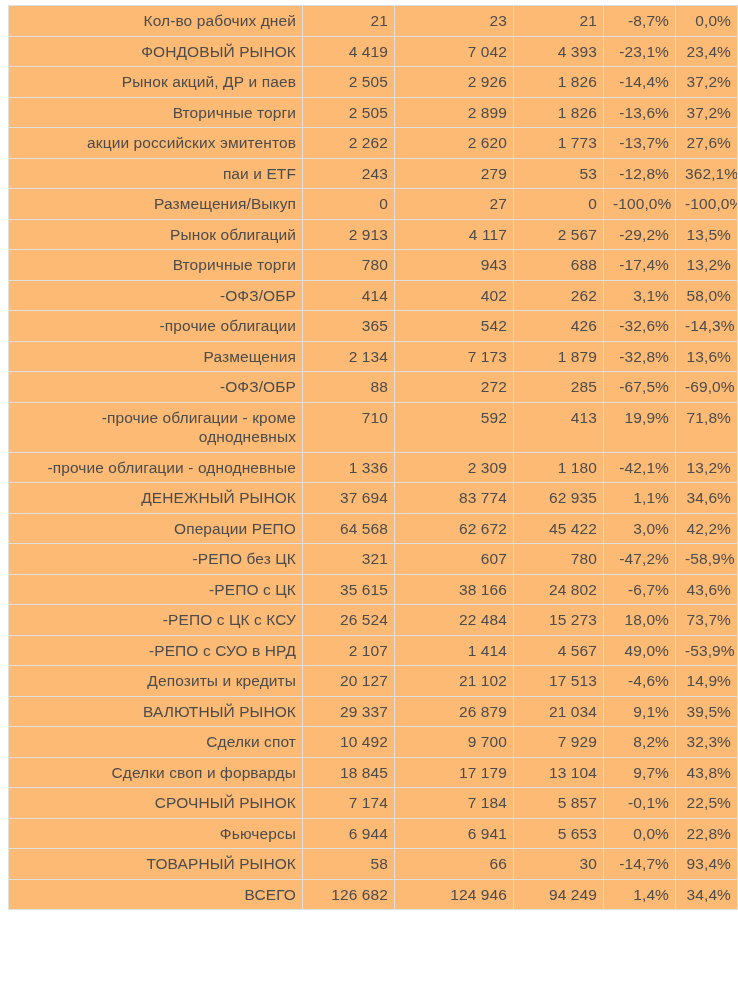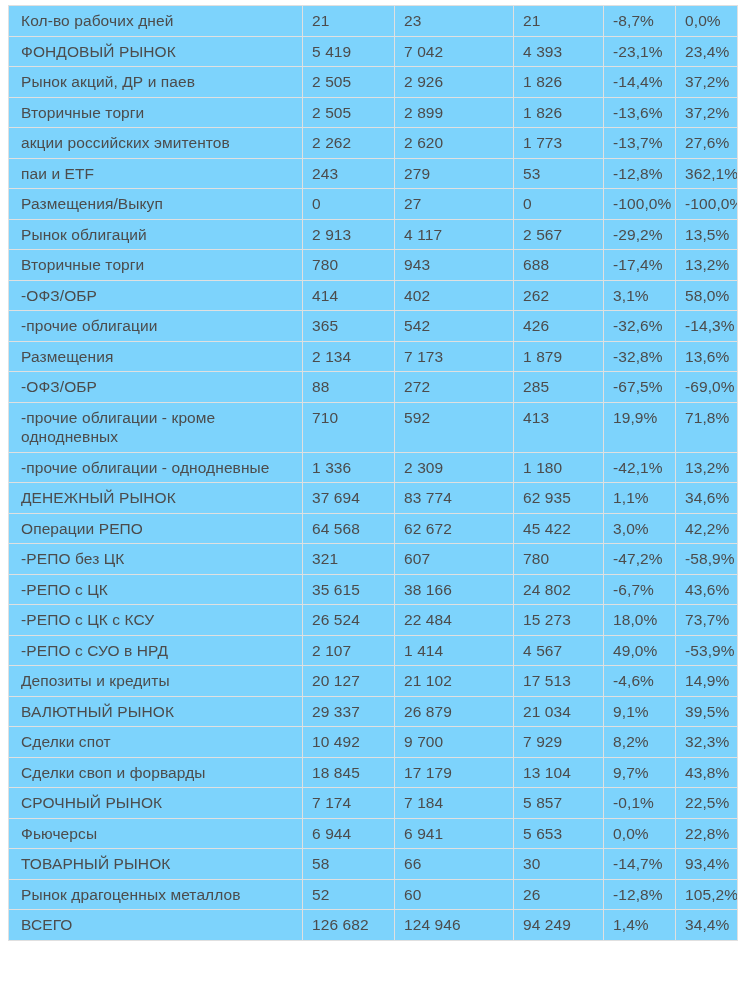--- a/index.html
+++ b/index.html
@@ -9,21 +9,22 @@
     width: 738px;
     height: 1000px;
     overflow: hidden;
     font-family: "Liberation Sans", "DejaVu Sans", sans-serif;
   }
   table.volumes {
     border-collapse: collapse;
     table-layout: fixed;
     width: 729px;
     margin: 5px 0 0 8px;
-    background: #7dd3fc;
+    background: #fdba74;
+    text-align: right;
   }
   table.volumes td {
     border: 1px solid #e0e0e0;
     color: #4c4c4c;
     font-size: 15.5px;
     line-height: 19.5px;
     letter-spacing: 0.1px;
     padding: 5px 6px 5px 9px;
     vertical-align: top;
     overflow: hidden;
@@ -52,21 +53,21 @@
       <tr>
         <td class="label">Кол-во рабочих дней</td>
         <td class="num">21</td>
         <td class="num">23</td>
         <td class="num">21</td>
         <td class="num">-8,7%</td>
         <td class="num">0,0%</td>
       </tr>
       <tr>
         <td class="label">ФОНДОВЫЙ РЫНОК</td>
-        <td class="num">5 419</td>
+        <td class="num">4 419</td>
         <td class="num">7 042</td>
         <td class="num">4 393</td>
         <td class="num">-23,1%</td>
         <td class="num">23,4%</td>
       </tr>
       <tr>
         <td class="label">Рынок акций, ДР и паев</td>
         <td class="num">2 505</td>
         <td class="num">2 926</td>
         <td class="num">1 826</td>
@@ -268,28 +269,20 @@
       </tr>
       <tr>
         <td class="label">ТОВАРНЫЙ РЫНОК</td>
         <td class="num">58</td>
         <td class="num">66</td>
         <td class="num">30</td>
         <td class="num">-14,7%</td>
         <td class="num">93,4%</td>
       </tr>
       <tr>
-        <td class="label">Рынок драгоценных металлов</td>
-        <td class="num">52</td>
-        <td class="num">60</td>
-        <td class="num">26</td>
-        <td class="num">-12,8%</td>
-        <td class="num">105,2%</td>
-      </tr>
-      <tr>
         <td class="label">ВСЕГО</td>
         <td class="num">126 682</td>
         <td class="num">124 946</td>
         <td class="num">94 249</td>
         <td class="num">1,4%</td>
         <td class="num">34,4%</td>
       </tr>
     </tbody>
 </table>
 

